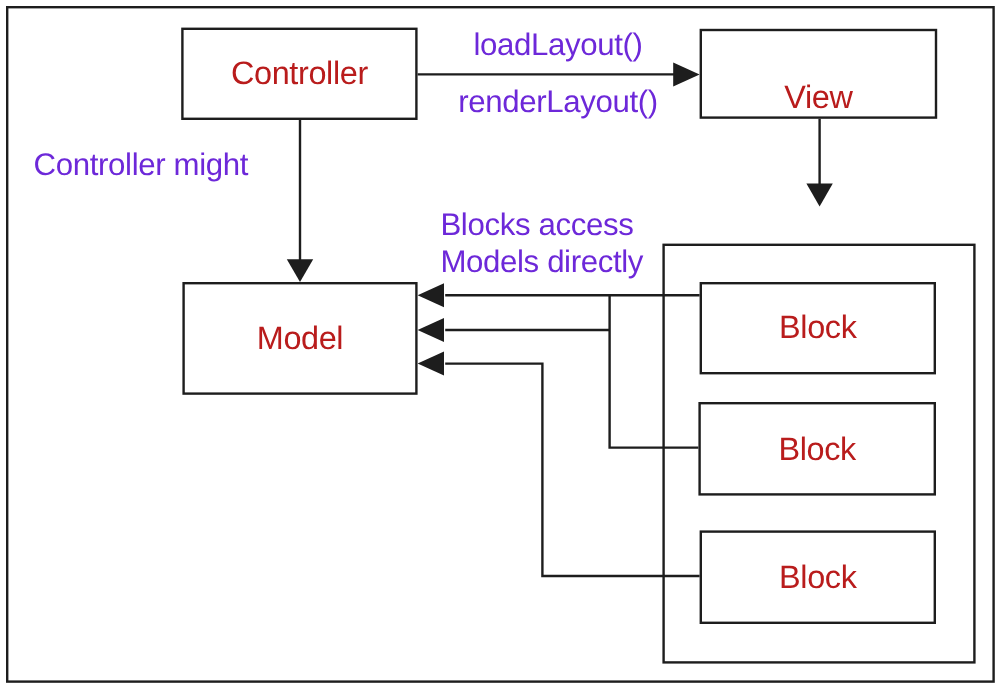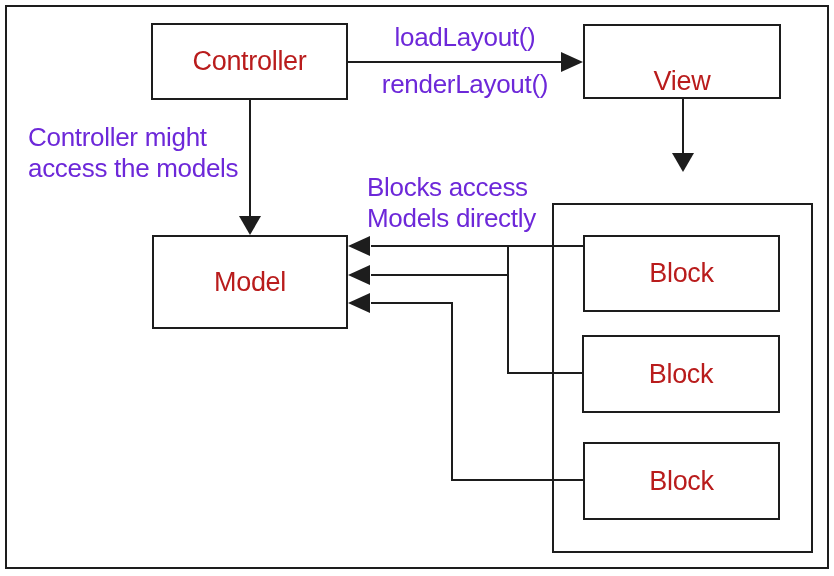--- a/index.html
+++ b/index.html
@@ -120,21 +120,20 @@
   <div class="box block-box-3">
     <span class="box-label">Block</span>
   </div>
 
   <div class="txt lbl-load">loadLayout()</div>
 
   <div class="txt lbl-render">renderLayout()</div>
 
   <div class="txt lbl-ctrl-ann">
     <div>Controller might</div>
-    <div>access the models</div>
   </div>
 
   <div class="txt lbl-blk-ann">
     <div>Blocks access</div>
     <div>Models directly</div>
   </div>
 
 
 </div>
 

